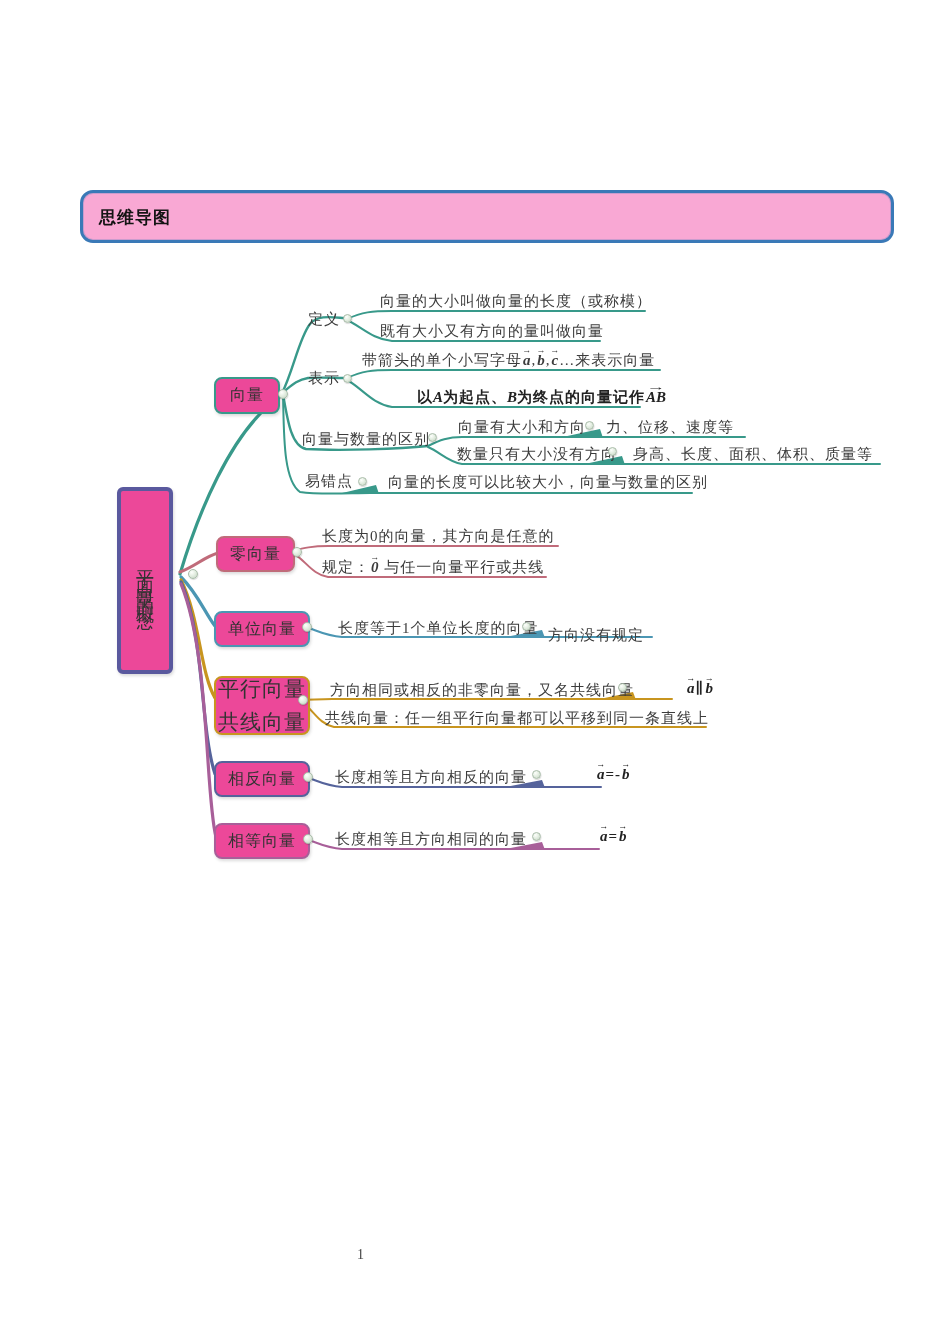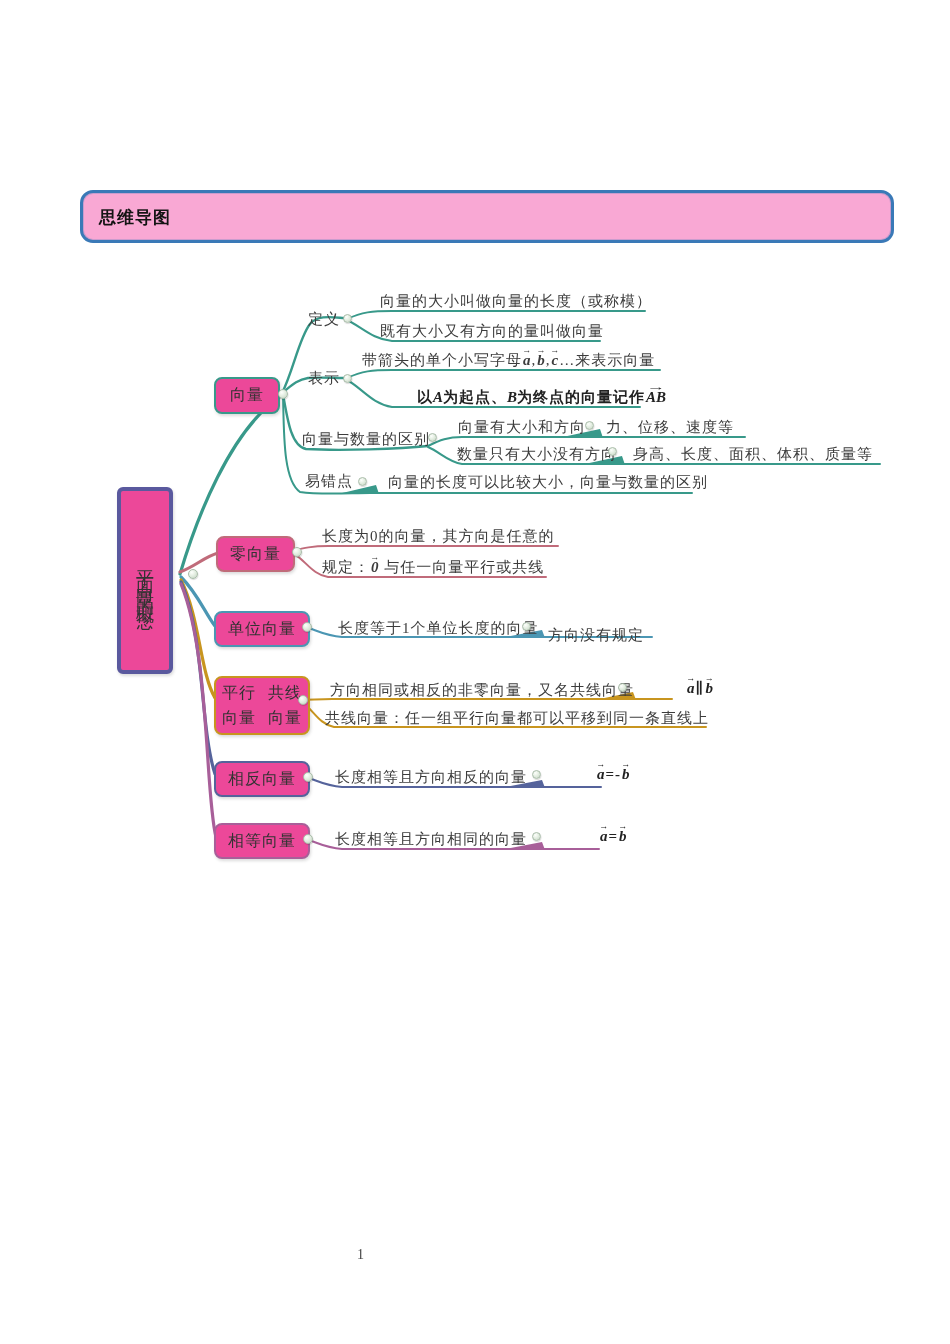--- a/index.html
+++ b/index.html
@@ -88,21 +88,21 @@
       <polygon points="595,700 633,692 636,700" style="fill:var(--gold)"></polygon>
       <polygon points="500,788 542,780 545,788" style="fill:var(--navy)"></polygon>
       <polygon points="500,850 542,842 545,850" style="fill:var(--plum)"></polygon>
     </g>
   </svg>
 
   <div class="node root-node" style="left:117px;top:487px;width:48px;height:179px;">平面向量的概念</div>
   <div class="node" style="left:214px;top:377px;width:62px;height:33px;border:2.5px solid var(--teal);">向量</div>
   <div class="node" style="left:216px;top:536px;width:75px;height:32px;border:2.5px solid var(--rose);">零向量</div>
   <div class="node" style="left:214px;top:611px;width:92px;height:32px;border:2.5px solid var(--steel);">单位向量</div>
-  <div class="node" style="left:214px;top:676px;width:92px;height:55px;border:2.5px solid var(--gold);font-size:16px;line-height:1.55;">
+  <div class="node" style="left:214px;top:676px;width:92px;height:55px;border:2.5px solid var(--gold);font-size:21px;flex-direction:column;line-height:1.55;">
     <span>平行向量</span>
     <span>共线向量</span>
   </div>
   <div class="node" style="left:214px;top:761px;width:92px;height:32px;border:2.5px solid var(--navy);">相反向量</div>
   <div class="node" style="left:214px;top:823px;width:92px;height:32px;border:2.5px solid var(--plum);">相等向量</div>
 
   <div class="t" style="left:308px;top:310px;">定义</div>
   <div class="t" style="left:380px;top:292px;">向量的大小叫做向量的长度（或称模）</div>
   <div class="t" style="left:380px;top:322px;">既有大小又有方向的量叫做向量</div>
 

